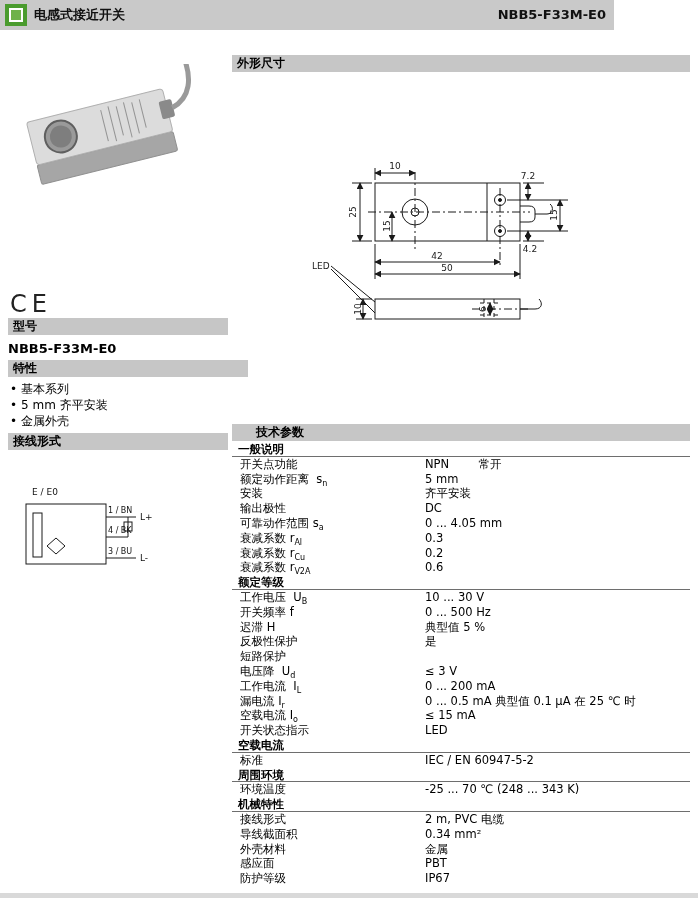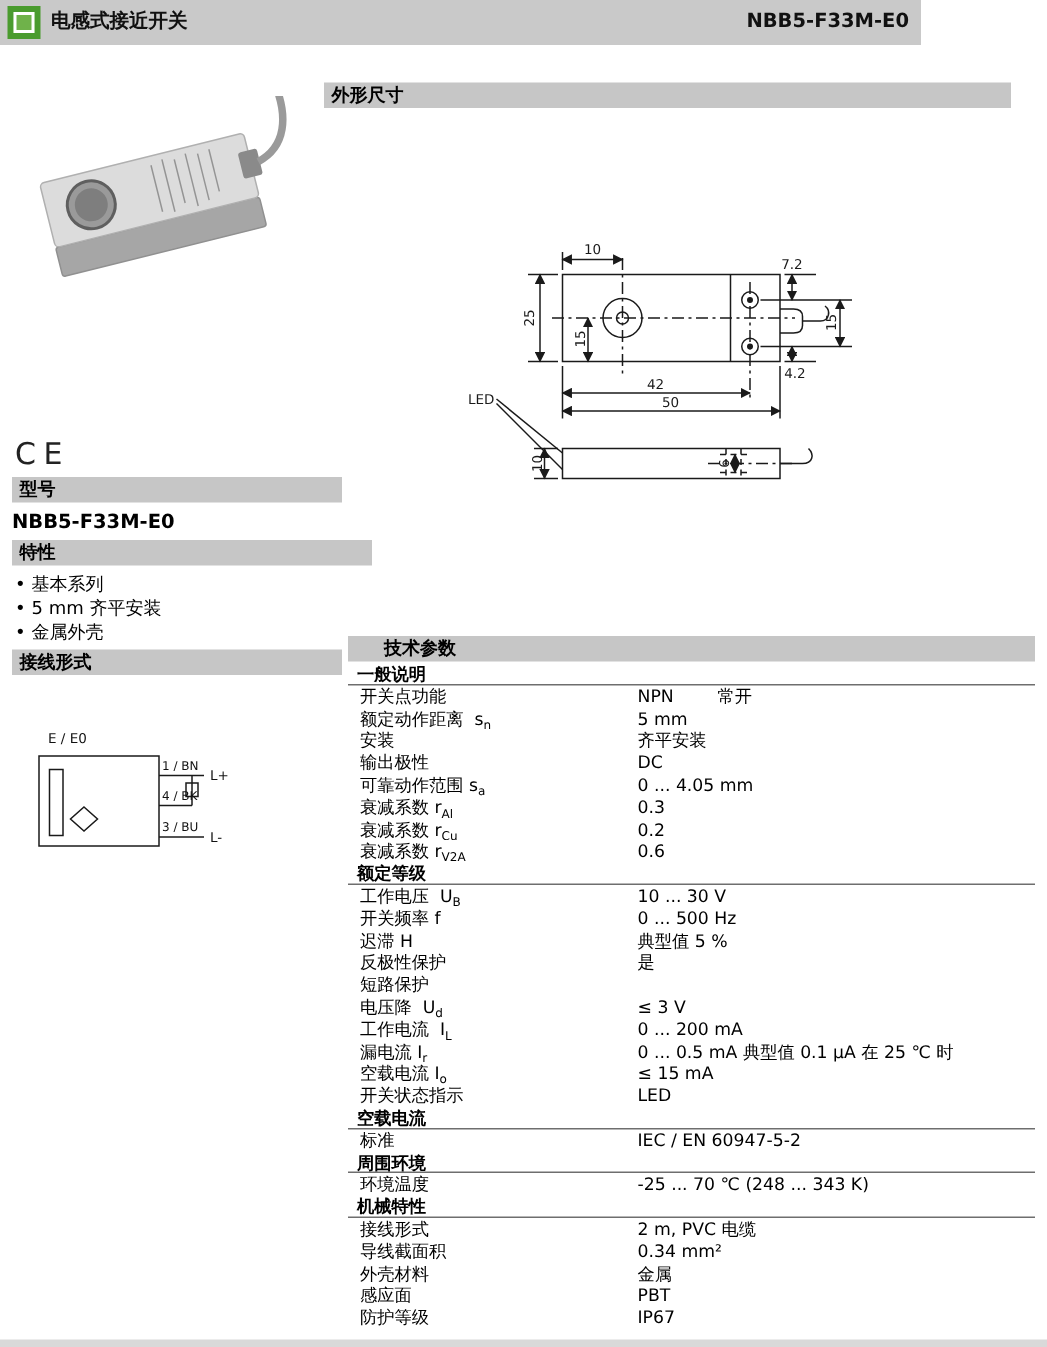--- a/index.html
+++ b/index.html
@@ -13,25 +13,25 @@
   .logo{position:absolute;left:5px;top:4px;width:22px;height:22px;background:#4a9b2e;box-sizing:border-box;}
   .logo-inner{position:absolute;left:4px;top:4px;right:4px;bottom:4px;border:2px solid #ffffff;background:#6fb24a;}
   .header-title{position:absolute;left:34px;top:0;line-height:30px;font-weight:bold;font-size:13px;color:#111;}
   .header-model{position:absolute;right:8px;top:0;line-height:30px;font-weight:bold;font-size:13px;color:#111;}
   
   .secbar{position:absolute;height:17px;line-height:17px;background:#c6c6c6;font-weight:bold;
           padding-left:5px;box-sizing:border-box;font-size:12px;}
   #bar-model{left:8px;top:318px;width:220px;}
   #bar-features{left:8px;top:360px;width:240px;}
   #bar-conn{left:8px;top:433px;width:220px;}
-  #bar-dim{left:216px;top:55px;width:458px;}
+  #bar-dim{left:232px;top:55px;width:458px;}
   #bar-tech{left:232px;top:424px;width:458px;padding-left:24px;}
   
   .photo-svg{position:absolute;left:8px;top:64px;}
-  .ce-mark{position:absolute;left:10px;top:290px;font-size:20px;letter-spacing:5px;color:#222;}
+  .ce-mark{position:absolute;left:10px;top:290px;font-size:24px;letter-spacing:5px;color:#222;}
   .model-value{position:absolute;left:8px;top:341px;font-weight:bold;font-size:13px;}
   .features{position:absolute;left:8px;top:381px;margin:0;padding:0;list-style:none;width:220px;}
   .features li{line-height:16px;padding-left:13px;position:relative;}
   .features li::before{content:"\2022";position:absolute;left:2px;}
   .conn-svg{position:absolute;left:8px;top:482px;}
   
   .dim-svg{position:absolute;left:232px;top:76px;}
   .tech-table{position:absolute;left:232px;top:442px;width:458px;}
   .group-name{font-weight:bold;line-height:14.8px;height:14.8px;border-bottom:1px solid #6e6e6e;
               padding-left:6px;font-size:11.5px;box-sizing:border-box;}

